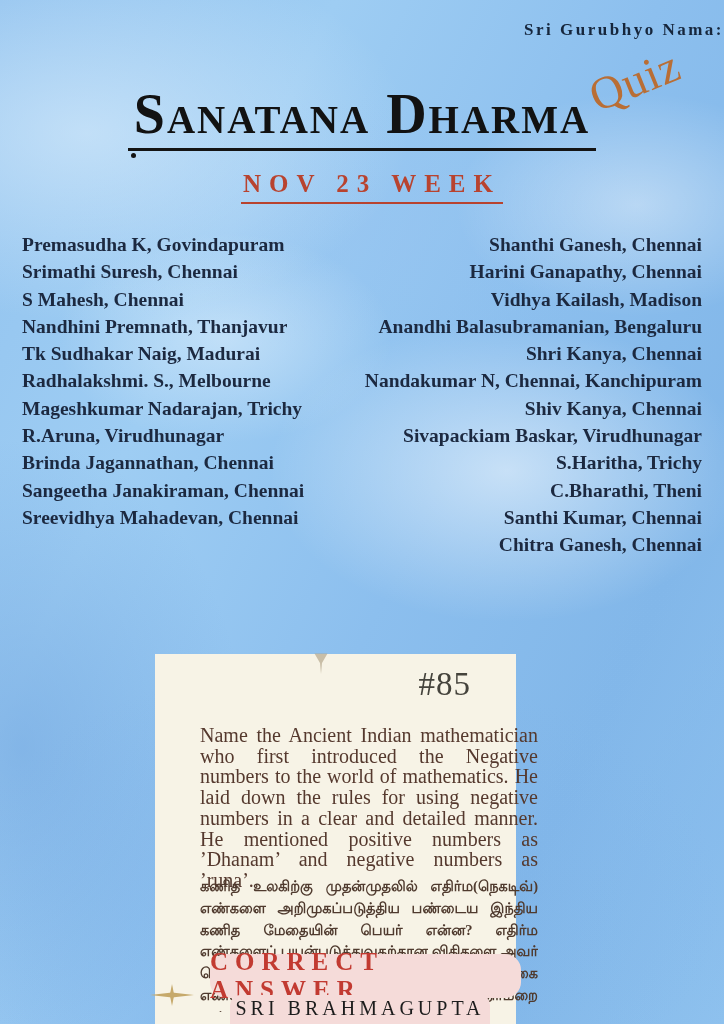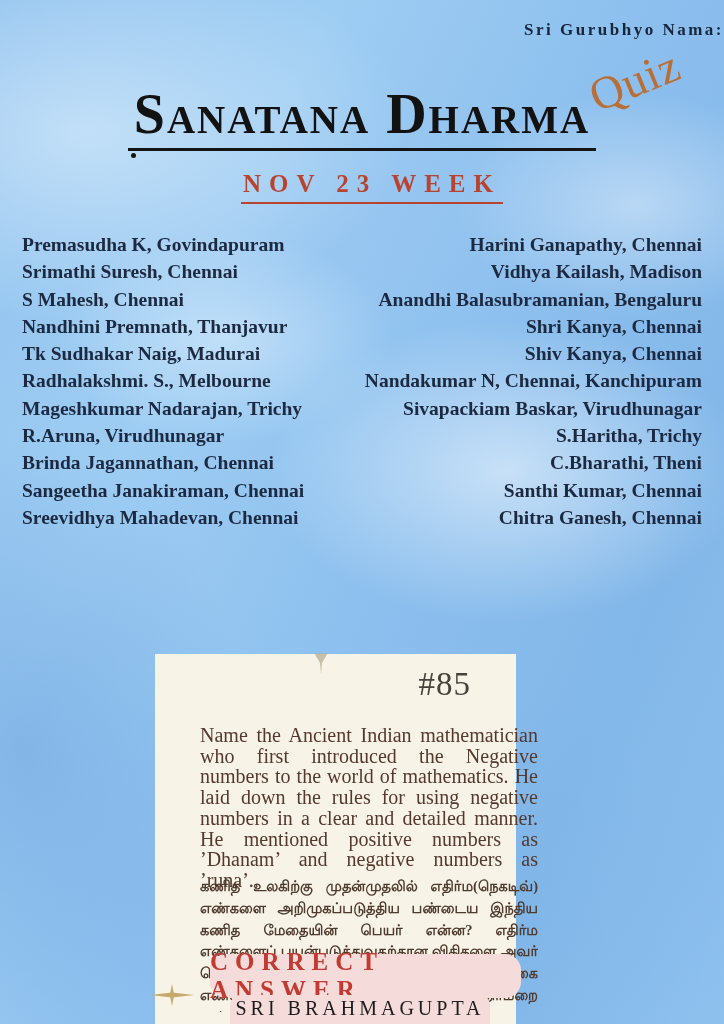--- a/index.html
+++ b/index.html
@@ -115,26 +115,27 @@
         <div>Nandhini Premnath, Thanjavur</div>
         <div>Tk Sudhakar Naig, Madurai</div>
         <div>Radhalakshmi. S., Melbourne</div>
         <div>Mageshkumar Nadarajan, Trichy</div>
         <div>R.Aruna, Virudhunagar</div>
         <div>Brinda Jagannathan, Chennai</div>
         <div>Sangeetha Janakiraman, Chennai</div>
         <div>Sreevidhya Mahadevan, Chennai</div>
       </div>
     <div class="col-right">
+        <div>Shanthi Ganesh, Chennai</div>
         <div>Harini Ganapathy, Chennai</div>
         <div>Vidhya Kailash, Madison</div>
         <div>Anandhi Balasubramanian, Bengaluru</div>
         <div>Shri Kanya, Chennai</div>
+        <div>Nandakumar N, Chennai, Kanchipuram</div>
         <div>Shiv Kanya, Chennai</div>
-        <div>Nandakumar N, Chennai, Kanchipuram</div>
         <div>Sivapackiam Baskar, Virudhunagar</div>
         <div>S.Haritha, Trichy</div>
         <div>C.Bharathi, Theni</div>
         <div>Santhi Kumar, Chennai</div>
         <div>Chitra Ganesh, Chennai</div>
       </div>
   </div>
 
   <div class="card">
     <span class="fleuron">

